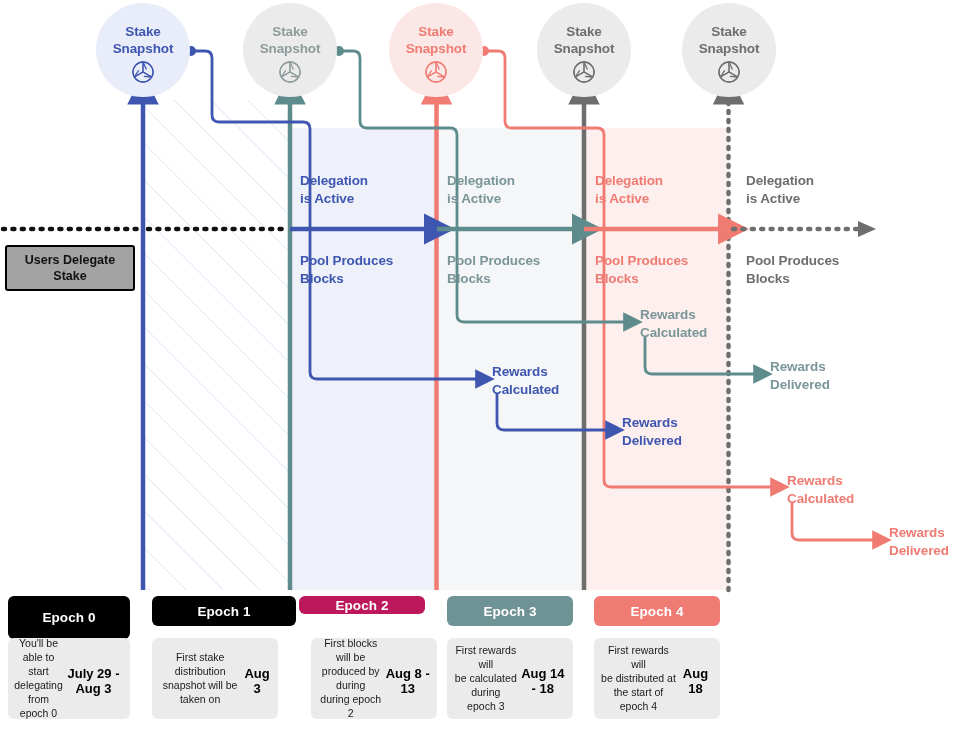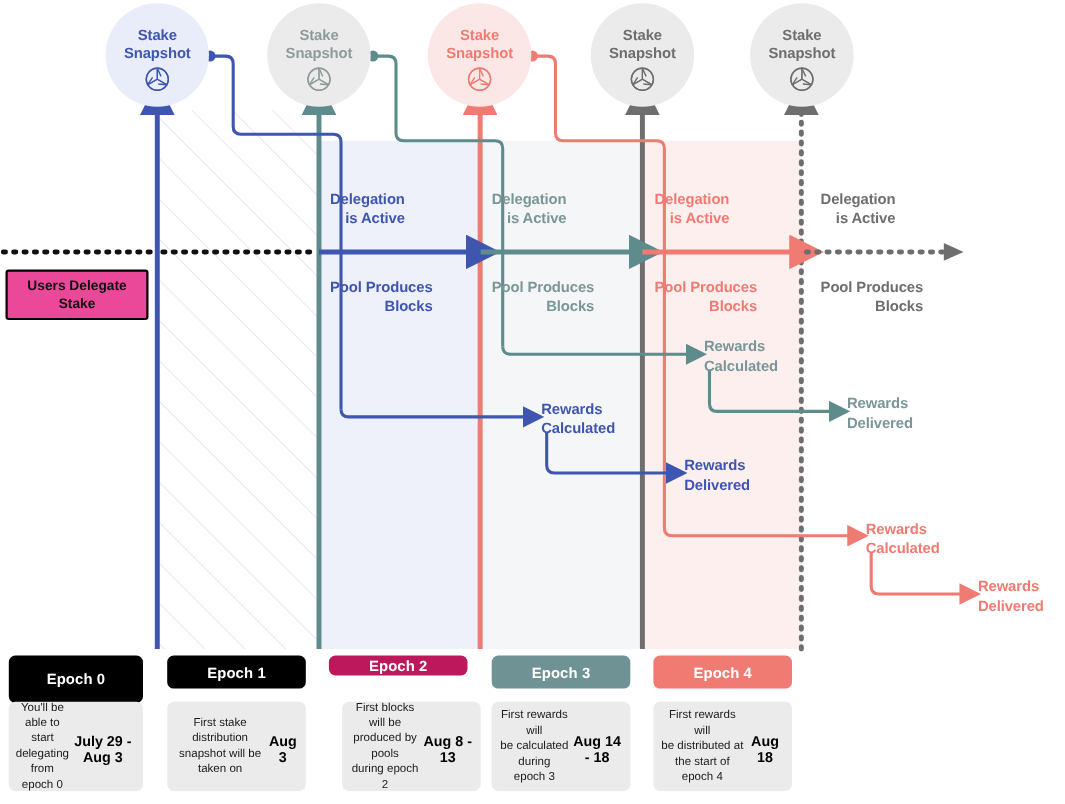--- a/index.html
+++ b/index.html
@@ -30,35 +30,34 @@
     letter-spacing: -0.1px;
     pointer-events: none;
   }
   .lane-label {
     position: absolute;
     font-size: 13.5px;
     line-height: 17.5px;
     font-weight: bold;
     letter-spacing: -0.1px;
     white-space: nowrap;
-    text-align: right;
   }
   .reward-label {
     position: absolute;
     font-size: 13.5px;
     line-height: 17.5px;
     font-weight: bold;
     letter-spacing: -0.1px;
     white-space: nowrap;
   }
   .delegate-box {
     position: absolute;
     border: 2.5px solid #000000;
     border-radius: 3px;
-    background: #ec4899;
+    background: #a3a3a3;
     display: flex;
     align-items: center;
     justify-content: center;
     text-align: center;
     font-size: 12.5px;
     line-height: 16px;
     font-weight: bold;
     color: #111111;
     padding: 4px 6px;
   }
@@ -316,21 +315,21 @@
   <div class="delegate-box" style="left:5px; top:245px; width:130px; height:46px;">
     <div>
       <div>Users Delegate</div>
       <div>Stake</div>
     </div>
   </div>
 
   <div class="epoch-chip" style="left:8px; top:596px; width:122px; height:43px; background:#000000;">
     <span>Epoch 0</span>
   </div>
-  <div class="epoch-chip" style="left:152px; top:596px; width:126px; height:30px; background:#000000;">
+  <div class="epoch-chip" style="left:152px; top:596px; width:144px; height:30px; background:#000000;">
     <span>Epoch 1</span>
   </div>
   <div class="epoch-chip" style="left:299px; top:596px; width:126px; height:18px; background:#be185d;">
     <span>Epoch 2</span>
   </div>
   <div class="epoch-chip" style="left:447px; top:596px; width:126px; height:30px; background:#6f9295;">
     <span>Epoch 3</span>
   </div>
   <div class="epoch-chip" style="left:594px; top:596px; width:126px; height:30px; background:#ef7b73;text-align:center;">
     <span>Epoch 4</span>
@@ -350,21 +349,21 @@
       <div>First stake distribution</div>
       <div>snapshot will be</div>
       <div>taken on</div>
     </div>
     <div class="date">Aug 3</div>
   </div>
 
   <div class="epoch-note" style="left:311px; top:638px; width:126px; height:81px;">
     <div class="desc">
       <div>First blocks will be</div>
-      <div>produced by pools</div>
+      <div>produced by during</div>
       <div>during epoch 2</div>
     </div>
     <div class="date">Aug 8 - 13</div>
   </div>
 
   <div class="epoch-note" style="left:447px; top:638px; width:126px; height:81px;">
     <div class="desc">
       <div>First rewards will</div>
       <div>be calculated during</div>
       <div>epoch 3</div>

